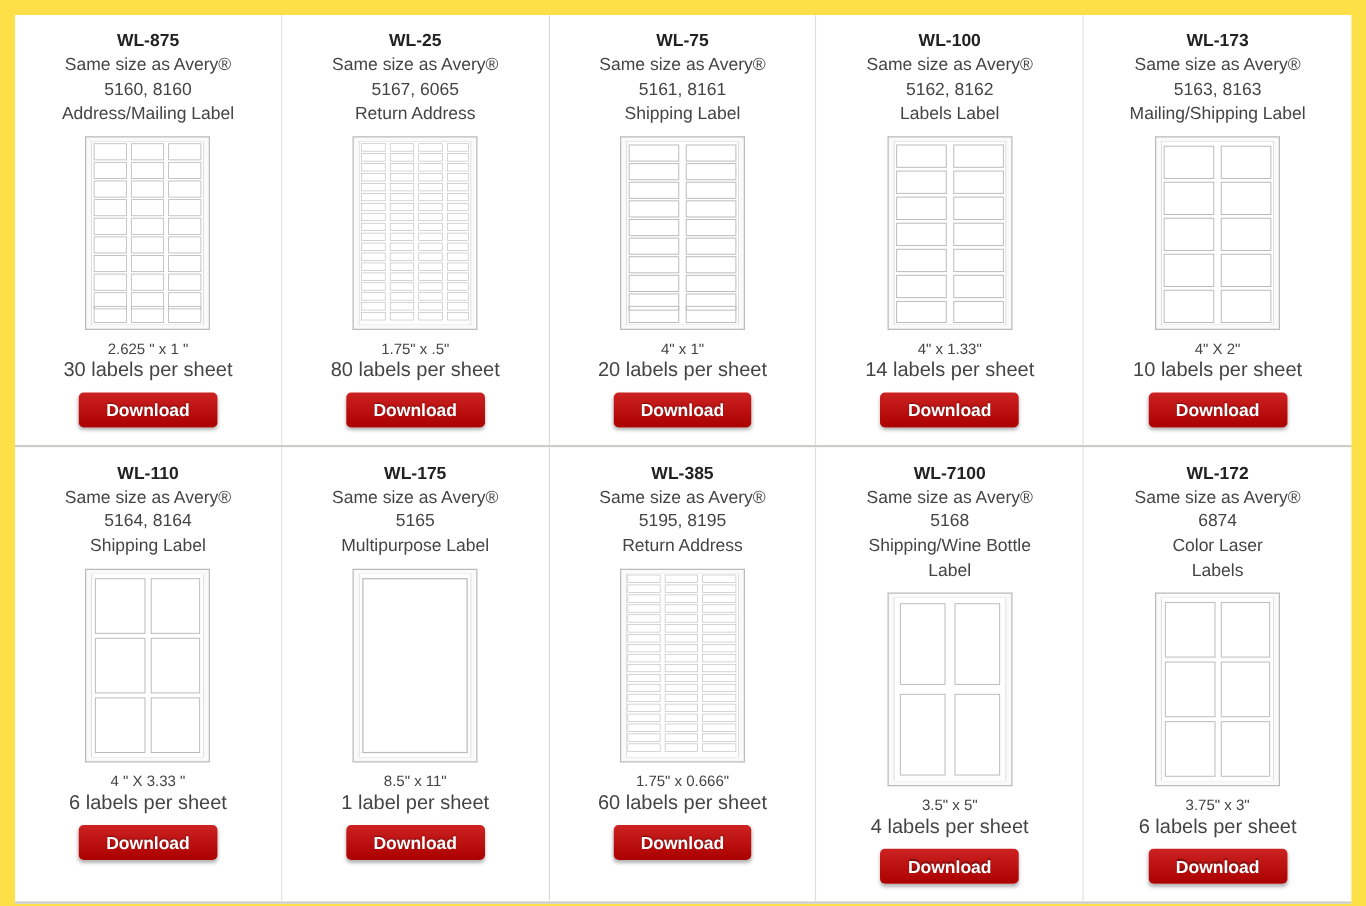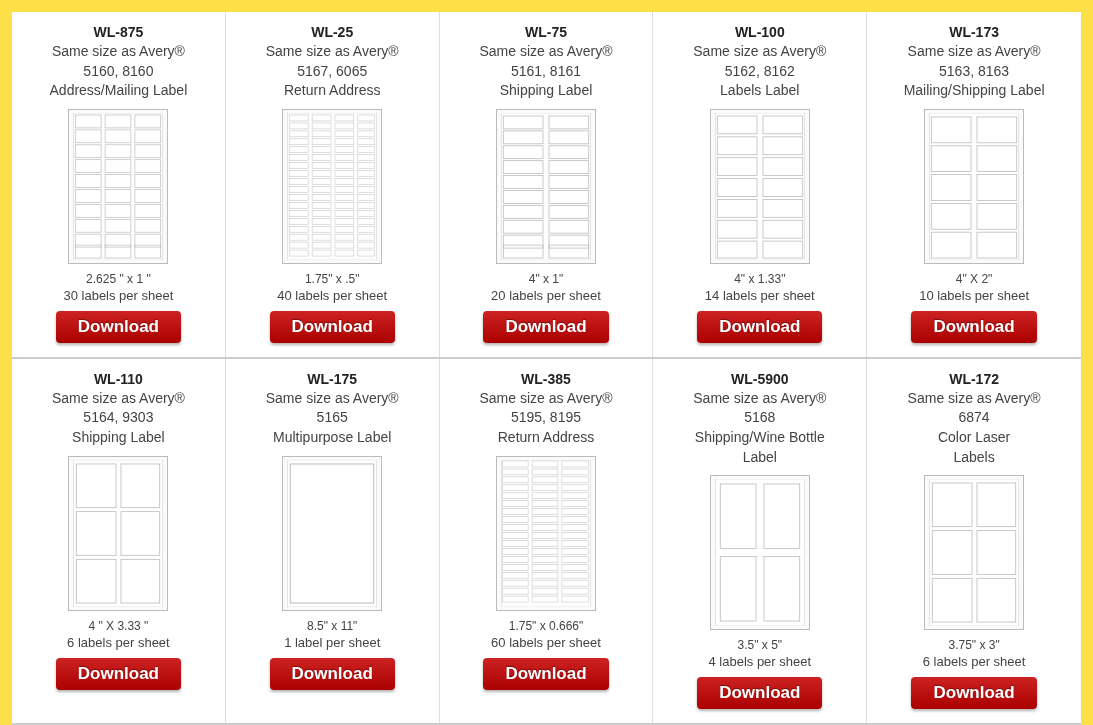--- a/index.html
+++ b/index.html
@@ -55,31 +55,31 @@
     .label-preview svg {
       width: 100%;
       height: 100%;
     }
     .card-size {
       font-size: 12px;
       color: #444;
       margin-bottom: 2px;
     }
     .card-count {
-      font-size: 13px;
+      font-size: 16px;
       color: #444;
       margin-bottom: 8px;
     }
     .download-btn {
       background: linear-gradient(to bottom, #cc2222, #aa0000);
       color: #fff;
       border: none;
       border-radius: 4px;
       padding: 6px 22px;
-      font-size: 17px;
+      font-size: 14px;
       font-weight: bold;
       cursor: pointer;
       box-shadow: 0 2px 3px rgba(0,0,0,0.3);
       text-shadow: 0 -1px 1px rgba(0,0,0,0.4);
     }
     .page-wrapper {
       background: #fde047;
       padding: 12px;
     }
   </style>
@@ -237,21 +237,21 @@
           <rect x="48" y="130" width="19" height="6" fill="none" stroke="#bbb" stroke-width="0.5"></rect>
           <rect x="71" y="130" width="17" height="6" fill="none" stroke="#bbb" stroke-width="0.5"></rect>
 
           <rect x="2" y="138" width="19" height="6" fill="none" stroke="#bbb" stroke-width="0.5"></rect>
           <rect x="25" y="138" width="19" height="6" fill="none" stroke="#bbb" stroke-width="0.5"></rect>
           <rect x="48" y="138" width="19" height="6" fill="none" stroke="#bbb" stroke-width="0.5"></rect>
           <rect x="71" y="138" width="17" height="6" fill="none" stroke="#bbb" stroke-width="0.5"></rect>
         </svg>
       </div>
       <div class="card-size">1.75" x .5"</div>
-      <div class="card-count">40 labels per sheet</div>
+      <div class="card-count">80 labels per sheet</div>
       <button class="download-btn">Download</button>
     </div>
 
     <div class="card">
       <div class="card-title">WL-75</div>
       <div class="card-subtitle">
         <span>Same size as Avery®</span><br>
         <span>5161, 8161</span><br>
         <span>Shipping Label</span>
       </div>
@@ -366,21 +366,21 @@
     </div>
 
   </div>
 
   <div class="row-wrapper">
 
     <div class="card">
       <div class="card-title">WL-110</div>
       <div class="card-subtitle">
         <span>Same size as Avery®</span><br>
-        <span>5164, 9303</span><br>
+        <span>5164, 8164</span><br>
         <span>Shipping Label</span>
       </div>
       <div class="label-preview">
         <svg viewBox="0 0 90 148" xmlns="http://www.w3.org/2000/svg">
           <rect x="0" y="0" width="90" height="148" fill="white" stroke="#ccc" stroke-width="0.5"></rect>
 
           <rect x="3" y="4" width="40" height="44" fill="none" stroke="#bbb" stroke-width="0.8"></rect>
           <rect x="48" y="4" width="39" height="44" fill="none" stroke="#bbb" stroke-width="0.8"></rect>
 
           <rect x="3" y="52" width="40" height="44" fill="none" stroke="#bbb" stroke-width="0.8"></rect>
@@ -497,21 +497,21 @@
           <rect x="31" y="137" width="26" height="6" fill="none" stroke="#bbb" stroke-width="0.5"></rect>
           <rect x="61" y="137" width="27" height="6" fill="none" stroke="#bbb" stroke-width="0.5"></rect>
         </svg>
       </div>
       <div class="card-size">1.75" x 0.666"</div>
       <div class="card-count">60 labels per sheet</div>
       <button class="download-btn">Download</button>
     </div>
 
     <div class="card">
-      <div class="card-title">WL-5900</div>
+      <div class="card-title">WL-7100</div>
       <div class="card-subtitle">
         <span>Same size as Avery®</span><br>
         <span>5168</span><br>
         <span>Shipping/Wine Bottle</span><br>
         <span>Label</span>
       </div>
       <div class="label-preview">
         <svg viewBox="0 0 90 148" xmlns="http://www.w3.org/2000/svg">
           <rect x="0" y="0" width="90" height="148" fill="white" stroke="#ccc" stroke-width="0.5"></rect>
 

